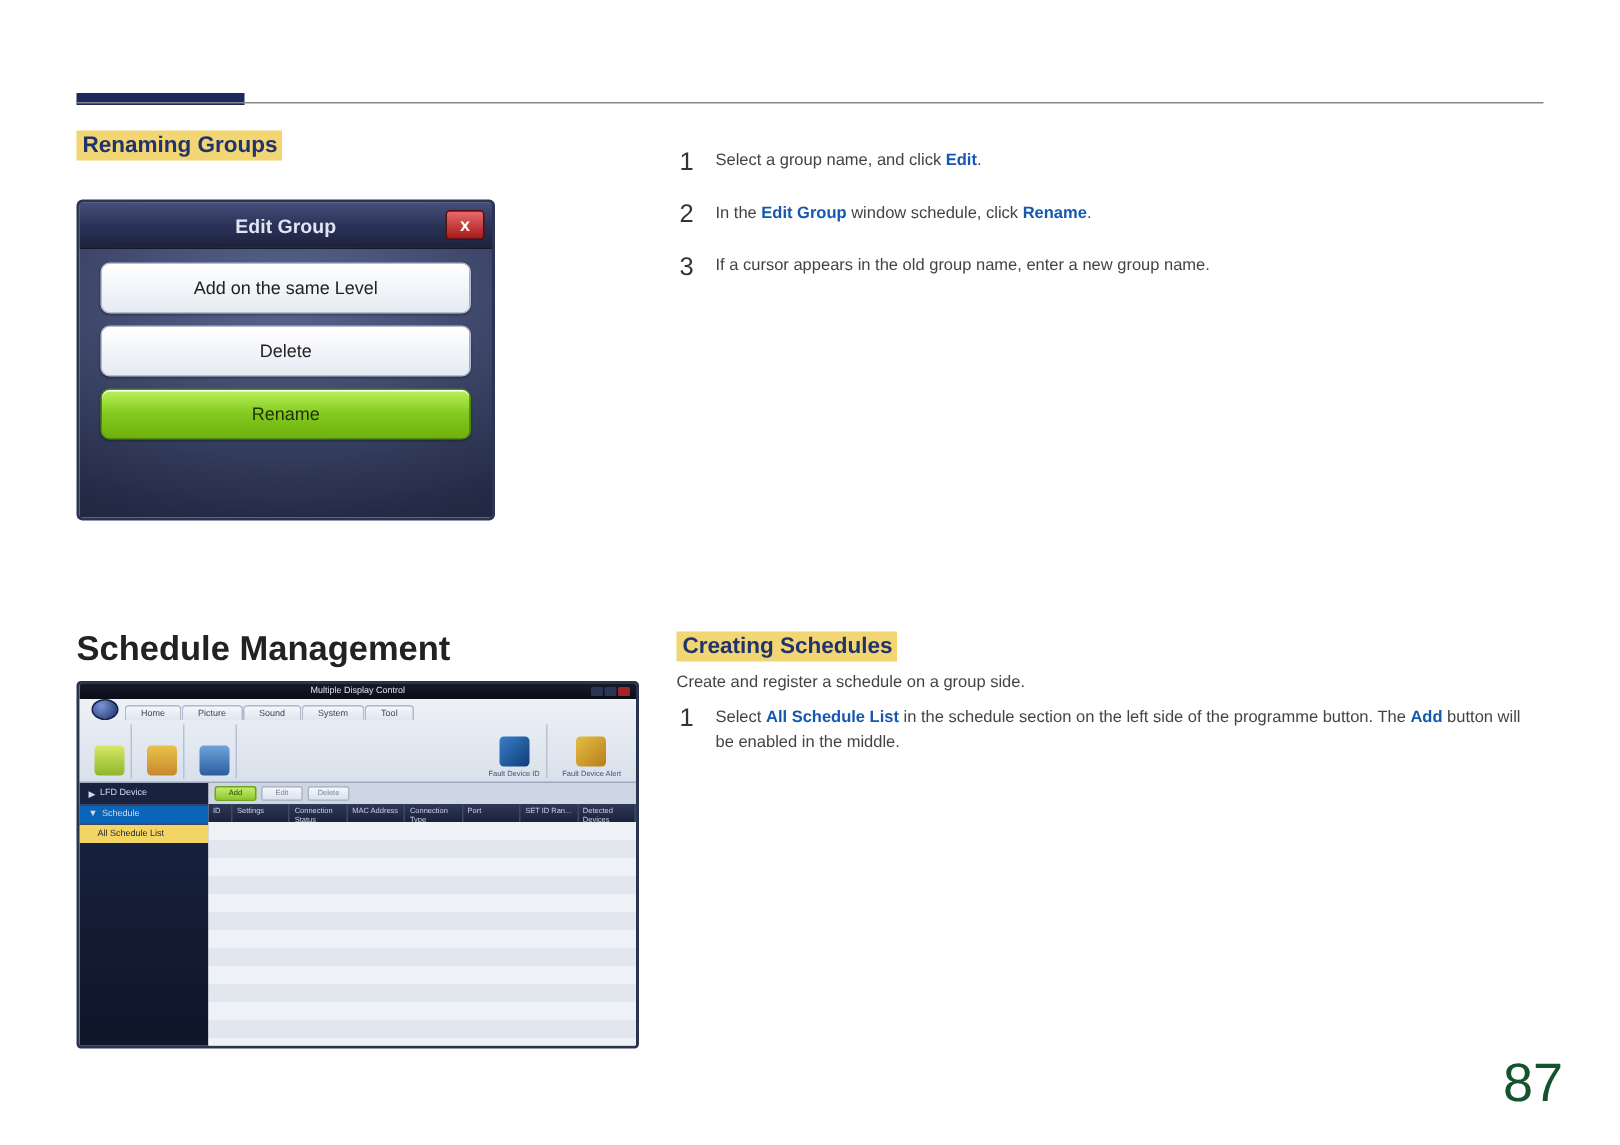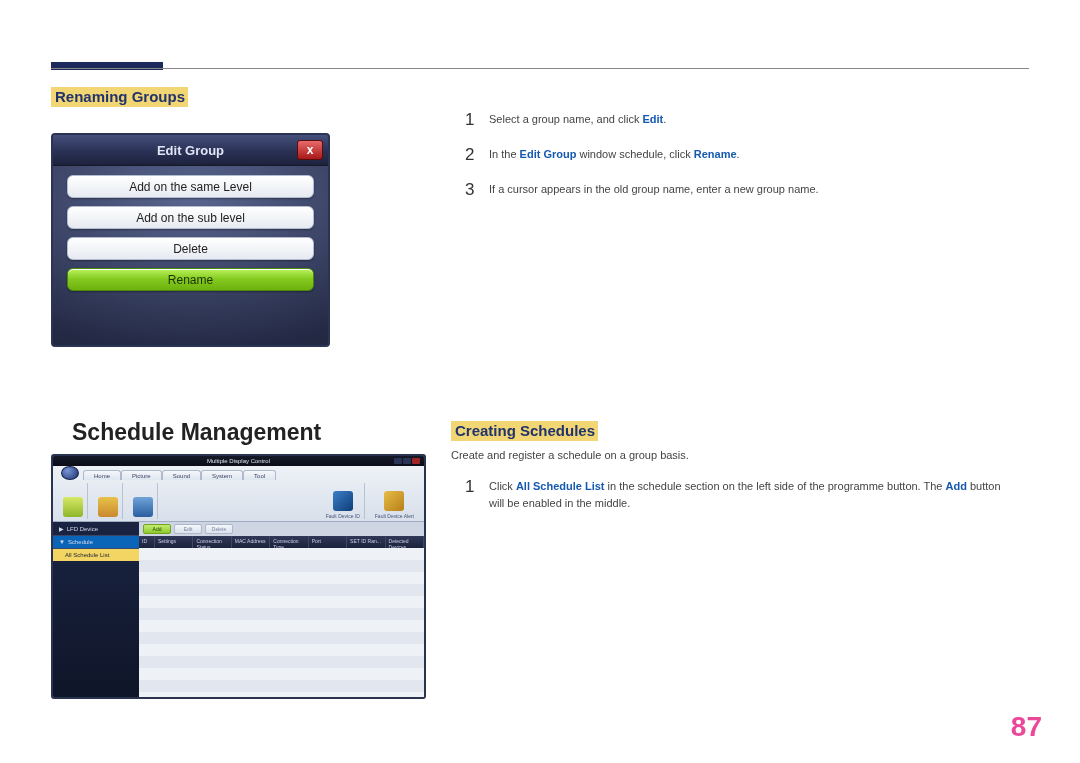--- a/index.html
+++ b/index.html
@@ -18,41 +18,41 @@
     background: #1b2a5b;
   }
   .header-line {
     position: absolute;
     top: 68px; left: 51px; right: 51px;
     border-top: 1px solid #888;
   }
   .page-num {
     position: absolute;
     bottom: 20px; right: 38px;
-    font-size: 28px;
-    color: #ec4899;
-    font-weight: 700;
+    font-size: 36px;
+    color: #14532d;
+    font-weight: 400;
   }
   .section-heading {
     position: absolute;
     display: inline-block;
     font-weight: 700;
     font-size: 15px;
     color: #20336d;
     background: #f1d673;
     padding: 1px 3px 2px 4px;
   }
   .main-heading {
     position: absolute;
     font-weight: 700;
     font-size: 23px;
     color: #222;
   }
   #renaming-groups { top: 87px; left: 51px; }
-  #schedule-mgmt { top: 419px; left: 51px; margin-left: 21px; }
+  #schedule-mgmt { top: 419px; left: 51px; }
   #creating-schedules { top: 421px; left: 451px; }
 
   
   .edit-group-fig {
     position: absolute;
     top: 133px; left: 51px;
     width: 279px; height: 214px;
     border: 2px solid #2c3454;
     background: radial-gradient(ellipse 180% 130% at 50% 30%, #5a6690 0%, #242a45 55%, #151829 100%);
     border-radius: 4px;
@@ -79,21 +79,21 @@
     color: #fff;
     font-size: 12px;
     font-weight: 700;
     display: flex; align-items: center; justify-content: center;
   }
   .eg-body {
     padding: 9px 14px 12px;
     display: flex; flex-direction: column; gap: 8px;
   }
   .eg-btn {
-    height: 23px;
+    height: 34px;
     border-radius: 6px;
     background: linear-gradient(#ffffff, #e6eaf1);
     border: 1px solid #b4bcd1;
     box-shadow: inset 0 1px 0 #fff, 0 1px 2px rgba(0,0,0,.35);
     display: flex; align-items: center; justify-content: center;
     font-size: 12px;
     color: #222;
   }
   .eg-btn.green {
     background: linear-gradient(#baf25a, #82c91e 50%, #6fb10e);
@@ -253,21 +253,21 @@
     right: 55px;
     font-size: 11px;
     line-height: 1.55;
     color: #444;
   }
   #steps-rename { top: 97px; }
   #steps-create { top: 447px; }
   .steps .intro { margin-bottom: 6px; }
   .steps ol {
     list-style: none;
-    padding: 0; margin: 14px;
+    padding: 0; margin: 2px;
     counter-reset: step;
   }
   .steps li {
     counter-increment: step;
     position: relative;
     padding-left: 24px;
     margin-bottom: 18px;
   }
   .steps li::before {
     content: counter(step);
@@ -291,21 +291,20 @@
 
 <div class="edit-group-fig">
   <div class="eg-titlebar">
     <span>Edit Group</span>
     <div class="eg-close">
       <span>x</span>
     </div>
   </div>
   <div class="eg-body">
     <div class="eg-btn">Add on the same Level</div>
-    <div class="eg-btn">Add on the sub level</div>
     <div class="eg-btn">Delete</div>
     <div class="eg-btn green">Rename</div>
   </div>
 </div>
 
 <div class="sched-fig">
   <div class="sf-top">
     <span>Multiple Display Control</span>
     <div class="winbtns">
       <span></span>
@@ -384,21 +383,21 @@
     <li>
       <span>In the </span><b class="link">Edit Group</b><span> window schedule, click </span><b class="link">Rename</b><span>.</span>
     </li>
     <li>
       <span>If a cursor appears in the old group name, enter a new group name.</span>
     </li>
   </ol>
 </div>
 
 <div id="steps-create" class="steps">
-  <div class="intro">Create and register a schedule on a group basis.</div>
+  <div class="intro">Create and register a schedule on a group side.</div>
   <ol>
     <li>
-      <span>Click </span><b class="link">All Schedule List</b><span> in the schedule section on the left side of the programme button. The </span><b class="link">Add</b><span> button will be enabled in the middle.</span>
+      <span>Select </span><b class="link">All Schedule List</b><span> in the schedule section on the left side of the programme button. The </span><b class="link">Add</b><span> button will be enabled in the middle.</span>
     </li>
   </ol>
 </div>
 
 <div class="page-num">87</div>
 
 </body></html>

